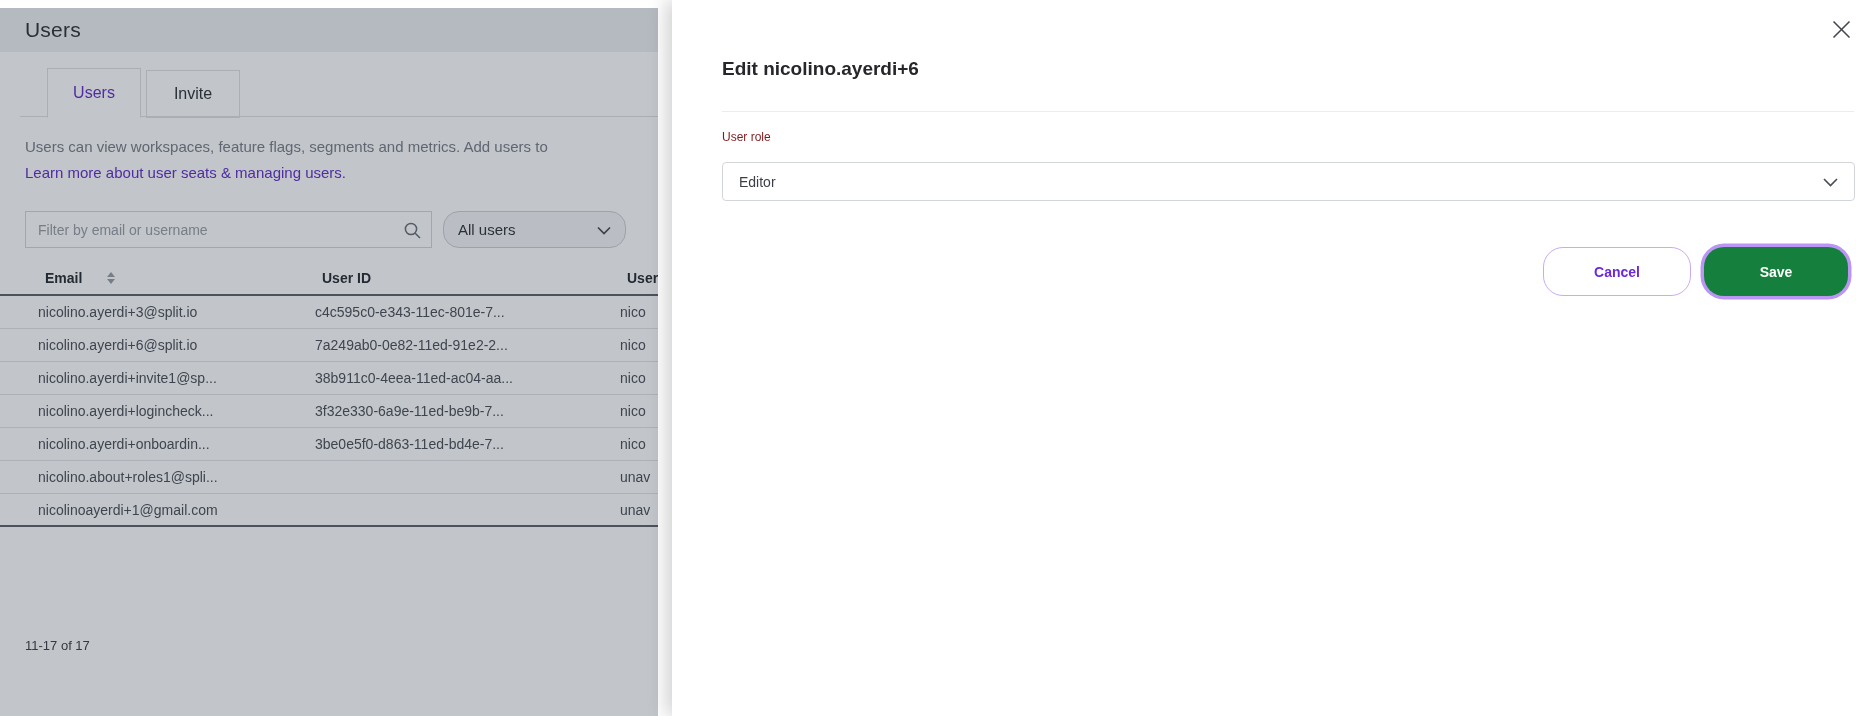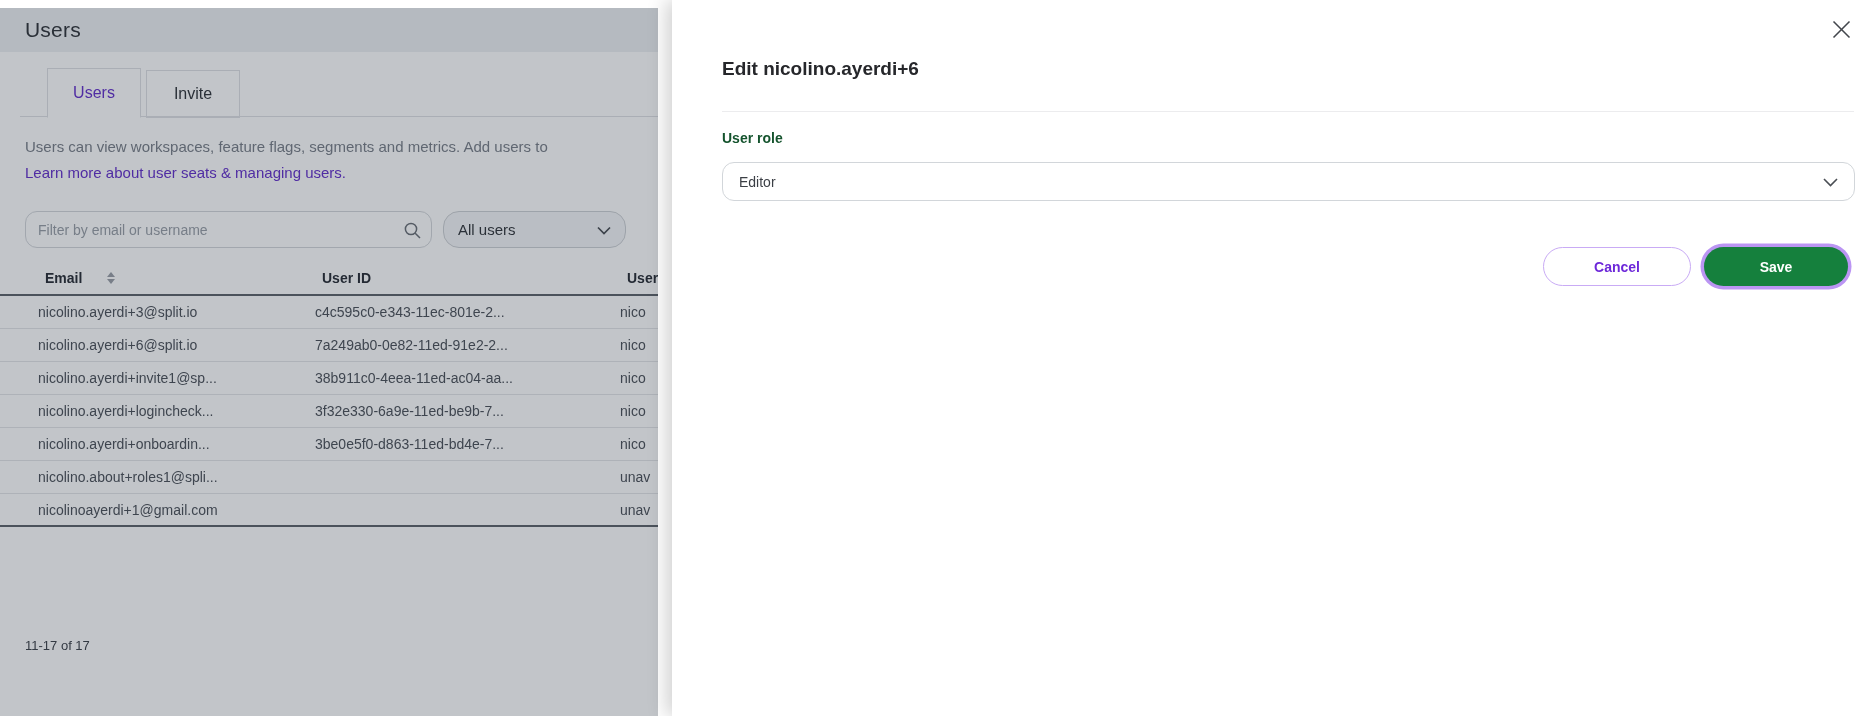--- a/index.html
+++ b/index.html
@@ -12,21 +12,21 @@
   .page-title { font-size:21px; color:#33373c; letter-spacing:.2px; }
 
   .tabs { position:absolute; left:20px; right:0; top:68px; height:49px; border-bottom:1px solid #dfe1e4; }
   .tab { position:absolute; top:0; height:49px; width:94px; display:flex; align-items:center; justify-content:center; font-size:16px; cursor:pointer; }
   .tab-active { left:27px; border:1px solid #dfe1e4; border-bottom:1px solid #fff; height:50px; background:#fff; color:#6633cc; }
   .tab-idle { left:126px; top:2px; height:48px; border:1px solid #dfe1e4; color:#33373c; }
 
   .desc { position:absolute; left:25px; top:138px; width:900px; font-size:15px; color:#7b818a; white-space:nowrap; }
   .learn-link { position:absolute; left:25px; top:164px; font-size:15px; color:#6633cc; cursor:pointer; white-space:nowrap; }
 
-  .filter-input { position:absolute; left:25px; top:211px; width:407px; height:37px; border:1px solid #d4d7db; border-radius:12px; background:#fff; }
+  .filter-input { position:absolute; left:25px; top:211px; width:407px; height:37px; border:1px solid #d4d7db; border-radius:0; background:#fff; }
   .filter-input input { position:absolute; left:0; top:0; width:100%; height:100%; border:none; outline:none; background:transparent; padding:0 36px 0 12px; font-size:14px; color:#33373c; font-family:"Liberation Sans", sans-serif; }
   .filter-input input::placeholder { color:#9aa0a8; }
   .search-icon { position:absolute; right:9px; top:9px; }
 
   .users-filter { position:absolute; left:443px; top:211px; width:183px; height:37px; border:1px solid #ced1d5; border-radius:16px; background:#f5f6f8; display:flex; align-items:center; justify-content:space-between; padding:0 14px; font-size:15px; color:#33373c; cursor:pointer; }
 
   .table { position:absolute; left:0; top:262px; width:658px; }
   .t-head { display:grid; grid-template-columns:277px 305px 1fr; padding-left:45px; height:34px; align-items:center; border-bottom:2px solid #5f646b; font-weight:bold; font-size:14px; color:#2a2f37; }
   .t-head .hcell { display:flex; align-items:center; gap:25px; }
   .sort { display:inline-flex; flex-direction:column; gap:2px; }
@@ -37,24 +37,24 @@
   .t-row > div { overflow:hidden; }
   .pagination { position:absolute; left:25px; top:638px; font-size:13px; color:#3f444b; }
 
   .scrim { position:absolute; left:0; top:8px; width:658px; height:708px; background:rgba(18,32,48,0.26); z-index:40; }
 
   
   .modal { position:absolute; left:672px; top:0; width:1198px; height:716px; background:#fff; z-index:60; box-shadow:-6px 0 18px rgba(0,0,0,0.18);padding-left:36px; }
   .close-btn { position:absolute; top:16px; right:14px; width:30px; height:30px; display:flex; align-items:center; justify-content:center; cursor:pointer; }
   .modal-title { position:absolute; left:50px; top:58px; font-size:19px; font-weight:bold; color:#26272b; }
   .modal-divider { position:absolute; left:50px; right:16px; top:111px; height:1px; background:#ececee; }
-  .role-label { position:absolute; left:50px; top:130px; font-size:14px; font-weight:bold; color:#14532d; }
-  .role-select { position:absolute; left:50px; right:15px; top:162px; height:39px; border:1px solid #d2d6da; border-radius:12px; background:#fff; display:flex; align-items:center; justify-content:space-between; padding:0 16px; font-size:14px; color:#3b3f45; cursor:pointer; }
+  .role-label { position:absolute; left:50px; top:130px; font-size:12px; font-weight:normal; color:#7f1d1d; }
+  .role-select { position:absolute; left:50px; right:15px; top:162px; height:39px; border:1px solid #d2d6da; border-radius:4px; background:#fff; display:flex; align-items:center; justify-content:space-between; padding:0 16px; font-size:14px; color:#3b3f45; cursor:pointer; }
   .actions { position:absolute; top:247px; right:18px; display:flex; gap:13px; align-items:center; }
-  .btn { height:39px; border-radius:20px; font-size:14px; font-weight:bold; display:flex; align-items:center; justify-content:center; cursor:pointer; font-family:"Liberation Sans", sans-serif; }
+  .btn { height:49px; border-radius:20px; font-size:14px; font-weight:bold; display:flex; align-items:center; justify-content:center; cursor:pointer; font-family:"Liberation Sans", sans-serif; }
   .btn-cancel { width:148px; background:#fff; border:1.5px solid #c9abf5; color:#6d28d9; }
   .btn-save { width:144px; background:#15803d; border:none; color:#fff; box-shadow:0 0 0 3.5px #bb95f3; margin-right:4px; }
 </style>
 </head>
 <body>
 
 <div class="screen">
 
   <div class="left-page">
     <div class="page-header">
@@ -100,21 +100,21 @@
         <div class="hcell">
           <span>User ID</span>
         </div>
         <div class="hcell">
           <span>User</span>
         </div>
       </div>
 
       <div class="t-row">
         <div>nicolino.ayerdi+3@split.io</div>
-        <div>c4c595c0-e343-11ec-801e-2...</div>
+        <div>c4c595c0-e343-11ec-801e-7...</div>
         <div>nico</div>
       </div>
       <div class="t-row">
         <div>nicolino.ayerdi+6@split.io</div>
         <div>7a249ab0-0e82-11ed-91e2-2...</div>
         <div>nico</div>
       </div>
       <div class="t-row">
         <div>nicolino.ayerdi+invite1@sp...</div>
         <div>38b911c0-4eea-11ed-ac04-aa...</div>

